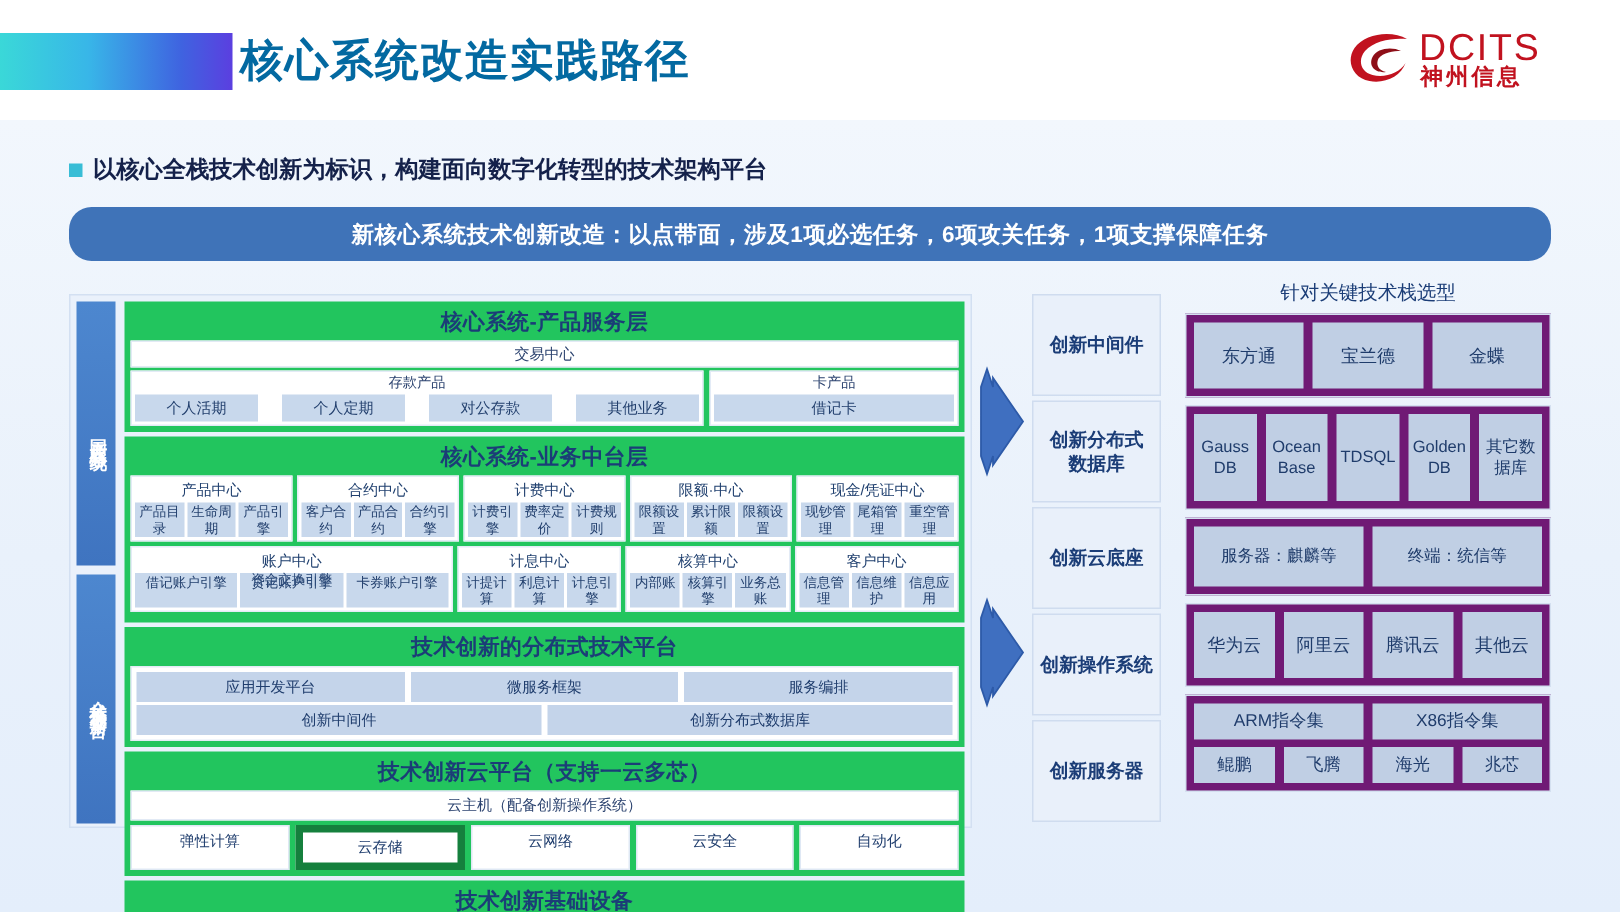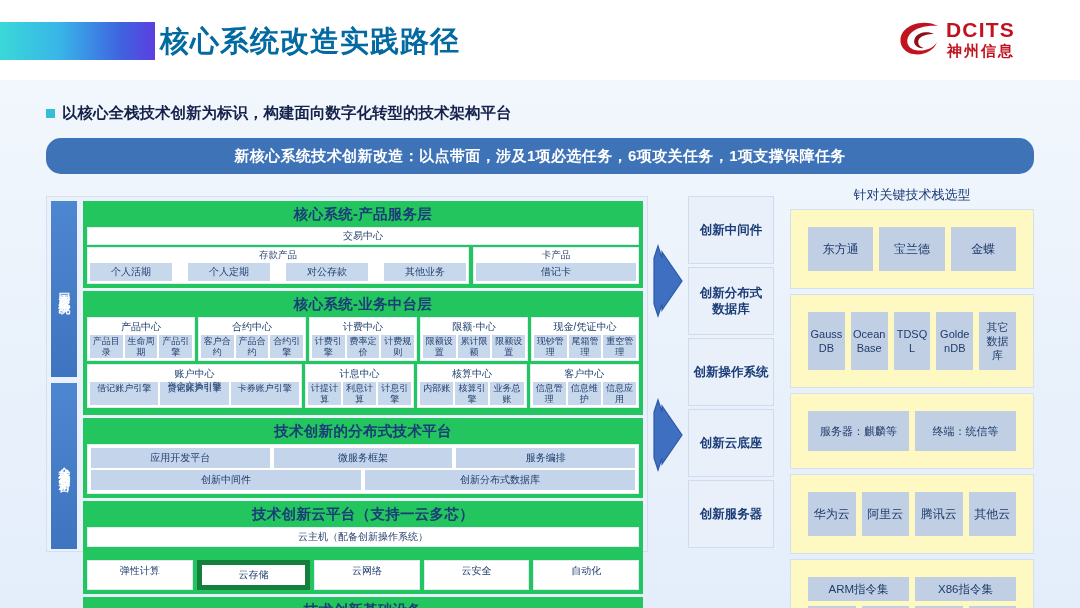--- a/index.html
+++ b/index.html
@@ -21,21 +21,21 @@
     background:linear-gradient(90deg,#3ad8d8 0%,#38b6e8 38%,#3f63e0 78%,#5b3fe0 100%);
   }
   .hdr-title{
     position:absolute; left:160px; top:22px; height:38px; line-height:38px;
     font-size:29px; font-weight:bold; color:#0369a1; letter-spacing:1px;
     white-space:nowrap;
   }
   .logo{ position:absolute; right:42px; top:18px; width:140px; height:46px; }
   .logo-mark{ position:absolute; left:0; top:2px; width:44px; height:40px; }
   .logo-en{
-    position:absolute; left:48px; top:0px; font-size:21px; font-weight:bold;
+    position:absolute; left:48px; top:0px; font-size:25px; font-weight:normal;
     color:#c1121f; letter-spacing:1.2px; font-family:"Liberation Sans",sans-serif;
   }
   .logo-cn{
     position:absolute; left:49px; top:24px; font-size:15px; font-weight:bold;
     color:#c1121f; letter-spacing:2px;
   }
 
   
   .body-bg{
     position:absolute; left:0; top:80px; width:1080px; height:528px;
@@ -113,38 +113,38 @@
     font-size:9px; line-height:10.5px; text-align:center; color:#2b4a7a;
   }
 
   
   .tp-row{ display:flex; gap:4px; margin-bottom:2px; }
   .tp-cell{
     flex:1; background:#c4d4ea; color:#1f3d6d; font-size:10px; text-align:center; padding:3px 0;
   }
   .cloudbar{
     background:#ffffff; border:1px solid #e2eaf5; text-align:center;
-    font-size:10px; color:#2d4470; padding:2px 0; margin-bottom:13px;
+    font-size:10px; color:#2d4470; padding:2px 0; margin-bottom:3px;
   }
 
   
   .arrow{ position:absolute; width:34px; height:86px; }
 
   
   .midcol{ position:absolute; left:688px; top:196px; width:86px; }
   .midbox{
     background:#e9f0fa; border:1px solid #cfdcef; height:68px; margin-bottom:3px;
     display:flex; align-items:center; justify-content:center; text-align:center;
     font-size:12.5px; font-weight:bold; color:#1b3d77; line-height:16px; padding:0 4px;
   }
 
   
   .rcol{ position:absolute; left:790px; top:186px; width:244px; }
   .rcol-title{ font-size:13px; font-weight:normal; color:#1b3d77; text-align:center; margin-bottom:5px; }
-  .rgroup{ background:#fef9c3; border:1px solid #d4e0f0; padding:17px; margin-bottom:5px; }
+  .rgroup{ background:#701a75; border:1px solid #d4e0f0; padding:5px; margin-bottom:5px; }
   .rrow{ display:flex; gap:6px; }
   .rcell{
     flex:1; background:#c0cfe4; color:#1f3c6b; font-size:12px;
     display:flex; align-items:center; justify-content:center; text-align:center;
     min-height:44px; line-height:14px; padding:2px;
   }
   .rcell.sm{ font-size:11px; min-height:40px; }
   .rcell.tall{ min-height:58px; }
   .rcell.short{ min-height:24px; font-size:11.5px; }
 </style>
@@ -334,22 +334,22 @@
     <polygon points="6,8 10,20 10,14 30,43 10,72 10,66 6,78 2,66 2,20" fill="#3f6fc0" stroke="#2d5aa8" stroke-width="1.2"></polygon>
   </svg>
   <svg class="arrow" style="left:652px; top:392px;" viewBox="0 0 34 86">
     <polygon points="6,8 10,20 10,14 30,43 10,72 10,66 6,78 2,66 2,20" fill="#3f6fc0" stroke="#2d5aa8" stroke-width="1.2"></polygon>
   </svg>
 
   <div class="midcol">
     <div class="midbox">创新中间件</div>
     <div class="midbox" style="white-space:pre-line">创新分布式
 数据库</div>
+    <div class="midbox">创新云底座</div>
     <div class="midbox">创新操作系统</div>
-    <div class="midbox">创新云底座</div>
     <div class="midbox">创新服务器</div>
   </div>
 
   <div class="rcol">
     <div class="rcol-title">针对关键技术栈选型</div>
 
     <div class="rgroup">
       <div class="rrow">
         <div class="rcell">东方通</div>
         <div class="rcell">宝兰德</div>

